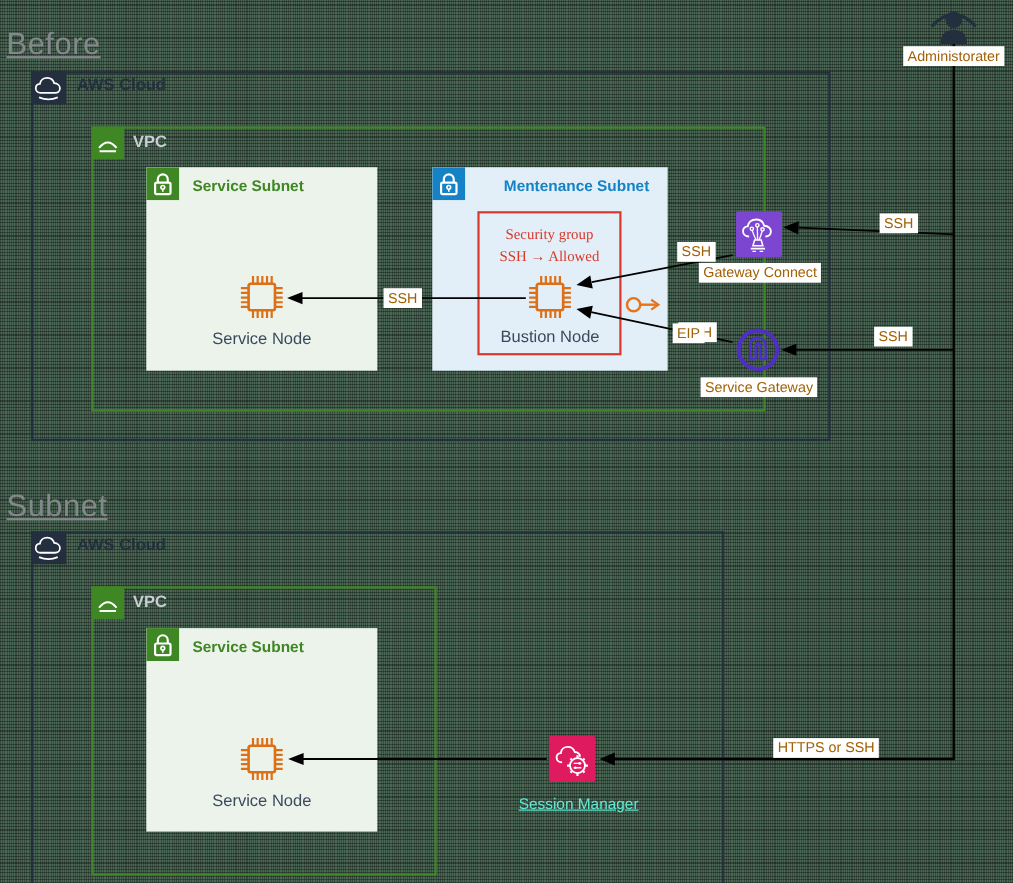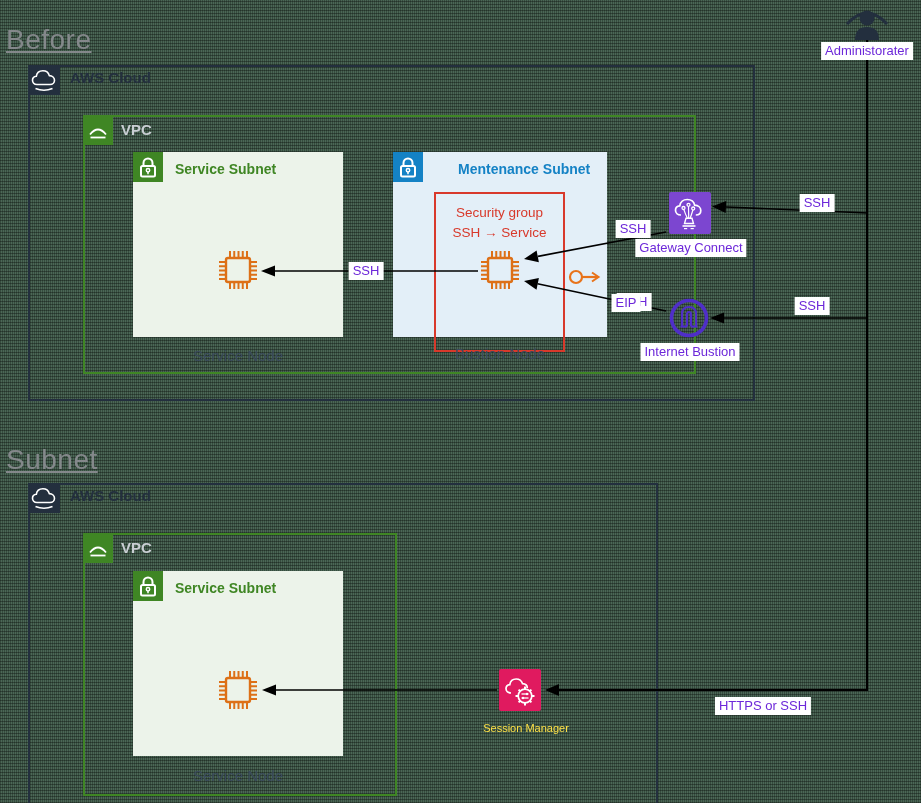--- a/index.html
+++ b/index.html
@@ -12,29 +12,29 @@
       repeating-linear-gradient(90deg, rgba(8,12,9,.30) 0 1px, transparent 1px 2px);
   }
   .abs{position:absolute;}
   .hdr{font-size:28px;color:#84888B;letter-spacing:.5px;z-index:4;text-decoration:underline;}
   .grpbox{position:absolute;box-sizing:border-box;z-index:1;}
   .cloudbox{border:2px solid #232F3E;}
   .vpcbox{border:2px solid #3F8624;}
   .subnet{position:absolute;z-index:1;}
   .grplabel{position:absolute;font-size:15px;font-weight:bold;z-index:4;white-space:nowrap;}
   .subnetlabel{position:absolute;font-size:14px;font-weight:bold;z-index:4;white-space:nowrap;}
-  .nodelabel{position:absolute;font-size:15px;color:#3A4A5C;z-index:4;transform:translateX(-50%);white-space:nowrap;margin-top:47px;}
-  .chip{position:absolute;background:#fff;color:#6d28d9;font-size:13px;line-height:16px;
+  .nodelabel{position:absolute;font-size:15px;color:#3A4A5C;z-index:4;transform:translateX(-50%);white-space:nowrap;}
+  .chip{position:absolute;background:#fff;color:#a16207;font-size:13px;line-height:16px;
         padding:1px 4px;z-index:5;transform:translate(-50%,-50%);white-space:nowrap;}
   .icon{position:absolute;z-index:3;}
   svg{display:block;}
   #overlay{position:absolute;left:0;top:0;z-index:2;}
   .secgroup{position:absolute;box-sizing:border-box;border:2px solid #D8392B;z-index:2;
             text-align:center;color:#D8392B;font-size:13.5px;line-height:20px;padding-top:9px;}
-  .smlabel{position:absolute;font-size:11px;color:#fde047;z-index:4;transform:translateX(-50%);white-space:nowrap;}
+  .smlabel{position:absolute;font-size:14px;color:#5eead4;z-index:4;transform:translateX(-50%);white-space:nowrap;text-decoration:underline;}
 </style>
 </head>
 <body>
 
 <div class="abs hdr" style="left:6px;top:24px;">Before</div>
 
 <div class="grpbox cloudbox" style="left:28px;top:65px;width:727px;height:336px;"></div>
 <div class="icon" style="left:28px;top:65px;">
   <svg width="32" height="30" viewBox="0 0 32 30">
     <rect x="0" y="0" width="32" height="30" fill="#232F3E"></rect>
@@ -100,23 +100,23 @@
   <svg width="30" height="30" viewBox="0 0 30 30">
     <rect x="0" y="0" width="30" height="30" fill="#1482C5"></rect>
     <path d="M10.5 14 V11 a4.5 4.5 0 0 1 9 0 V14" stroke="#fff" stroke-width="2" fill="none"></path>
     <rect x="8" y="14" width="14" height="10.5" rx="1.5" stroke="#fff" stroke-width="2" fill="none"></rect>
     <circle cx="15" cy="18.3" r="1.7" stroke="#fff" stroke-width="1.5" fill="none"></circle>
     <line x1="15" y1="19.8" x2="15" y2="22.3" stroke="#fff" stroke-width="1.5"></line>
   </svg>
 </div>
 <div class="subnetlabel" style="left:436px;top:161px;color:#1482C5;padding-left:22px;">Mentenance Subnet</div>
 
-<div class="secgroup" style="left:434px;top:192px;width:131px;height:160px;">
+<div class="secgroup" style="left:434px;top:192px;width:131px;height:131px;font-family:Liberation Serif, serif;">
   <div>Security group</div>
-  <div>SSH → Service</div>
+  <div>SSH → Allowed</div>
 </div>
 
 <div class="icon" style="left:478px;top:248px;">
   <svg width="44" height="44" viewBox="0 0 44 44">
     <g stroke="#DD7017" stroke-width="2">
       <line x1="14" y1="3" x2="14" y2="10"></line>
         <line x1="18.25" y1="3" x2="18.25" y2="10"></line>
         <line x1="22.5" y1="3" x2="22.5" y2="10"></line>
         <line x1="26.75" y1="3" x2="26.75" y2="10"></line>
         <line x1="31" y1="3" x2="31" y2="10"></line>
@@ -163,21 +163,21 @@
   <svg width="44" height="44" viewBox="0 0 44 44">
     <circle cx="22" cy="22" r="17.5" stroke="#4F2EC8" stroke-width="3.6" fill="none"></circle>
     <g stroke="#4F2EC8" stroke-width="2.2" fill="none">
       <path d="M15 30.5 V18 Q15 11 22 11 Q29 11 29 18 V30.5"></path>
       <path d="M20 30.5 V18.5 Q20 16 22 16 Q24 16 24 18.5 V30.5"></path>
       <line x1="13.5" y1="30.5" x2="20" y2="30.5"></line>
       <line x1="24" y1="30.5" x2="30.5" y2="30.5"></line>
     </g>
   </svg>
 </div>
-<div class="chip" style="left:690px;top:352px;">Internet Bustion</div>
+<div class="chip" style="left:690px;top:352px;">Service Gateway</div>
 
 <div class="icon" style="left:841px;top:0px;">
   <svg width="52" height="44" viewBox="0 0 52 44">
     <path d="M6 24 Q26 2 46 24" stroke="#232F3E" stroke-width="3" fill="none"></path>
     <circle cx="26" cy="18" r="7.5" fill="#232F3E"></circle>
     <path d="M14 40 Q14 27 26 27 Q38 27 38 40 Z" fill="#232F3E"></path>
   </svg>
 </div>
 <div class="chip" style="left:867px;top:51px;">Administorater</div>
 
@@ -295,14 +295,14 @@
     <line x1="582" y1="277" x2="597" y2="277" stroke="#E8731A" stroke-width="2.2"></line>
     <path d="M592 272.5 L598.5 277 L592 281.5" stroke="#E8731A" stroke-width="2" fill="none"></path>
   </g>
 </svg>
 
 <div class="chip" style="left:366px;top:271px;">SSH</div>
 <div class="chip" style="left:633px;top:229px;">SSH</div>
 <div class="chip" style="left:634px;top:302px;">SSH</div>
 <div class="chip" style="left:817px;top:203px;">SSH</div>
 <div class="chip" style="left:812px;top:306px;">SSH</div>
-<div class="chip" style="left:751px;top:706px;margin-left:12px;">HTTPS or SSH</div>
+<div class="chip" style="left:751px;top:680px;">HTTPS or SSH</div>
 <div class="chip" style="left:585px;top:303px;margin-left:41px;">EIP</div>
 
 </body></html>

